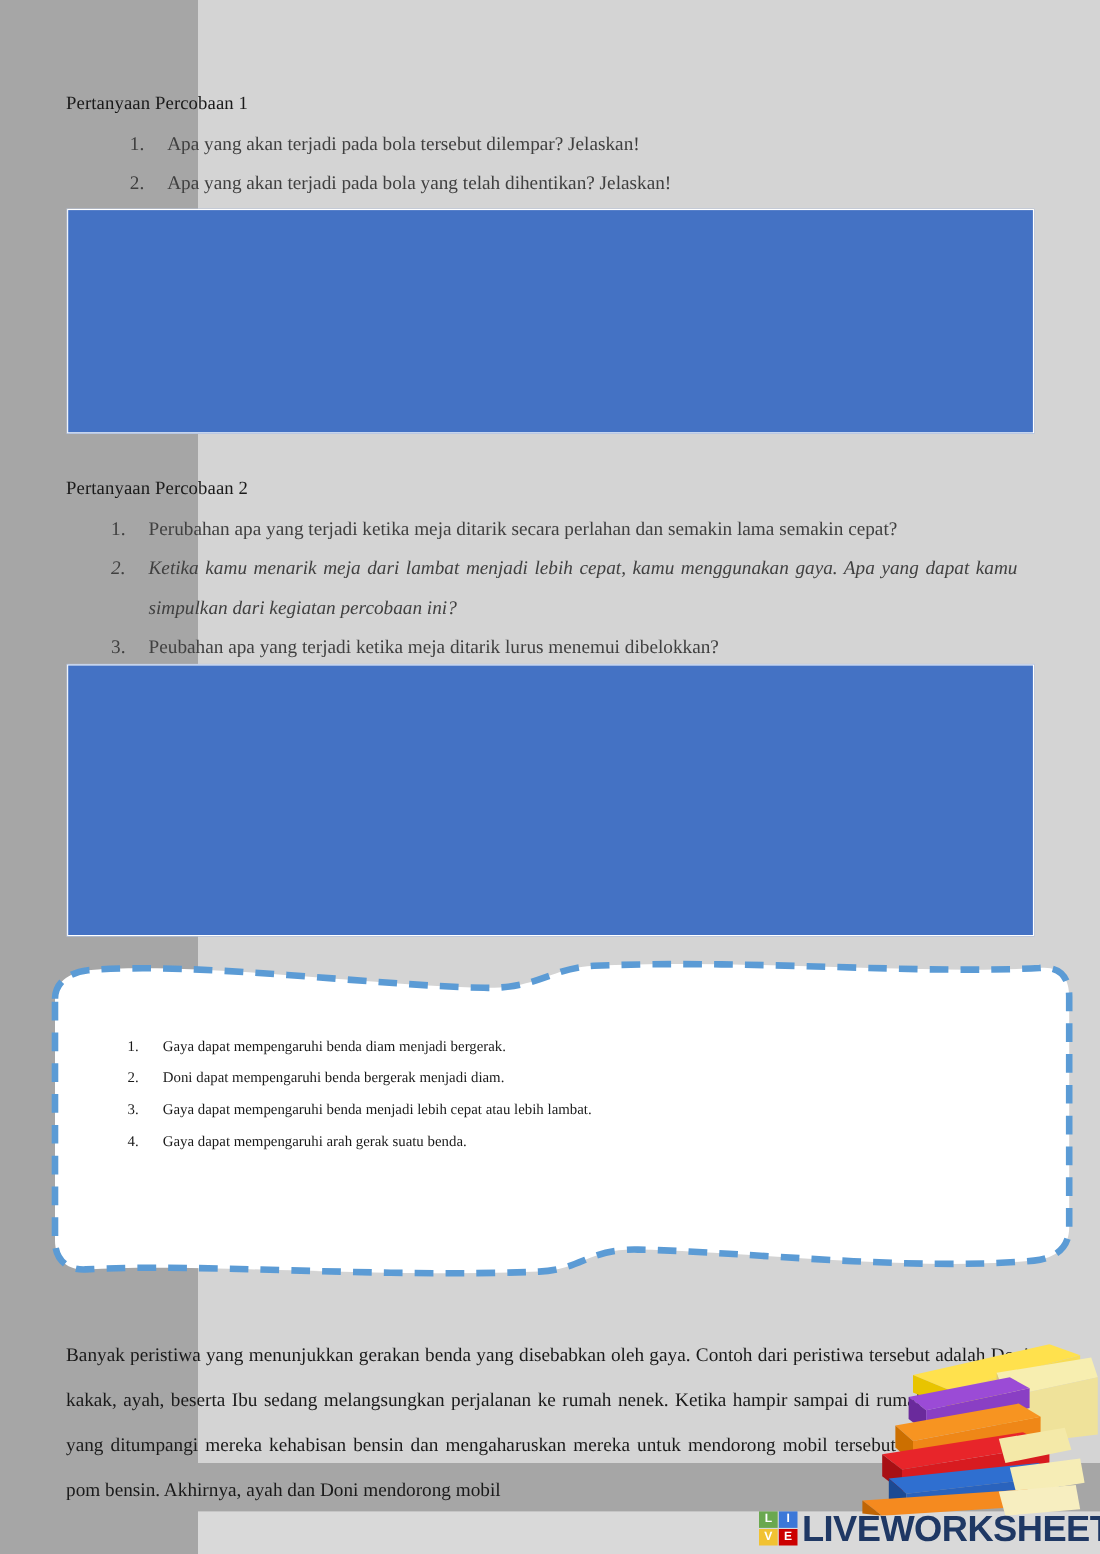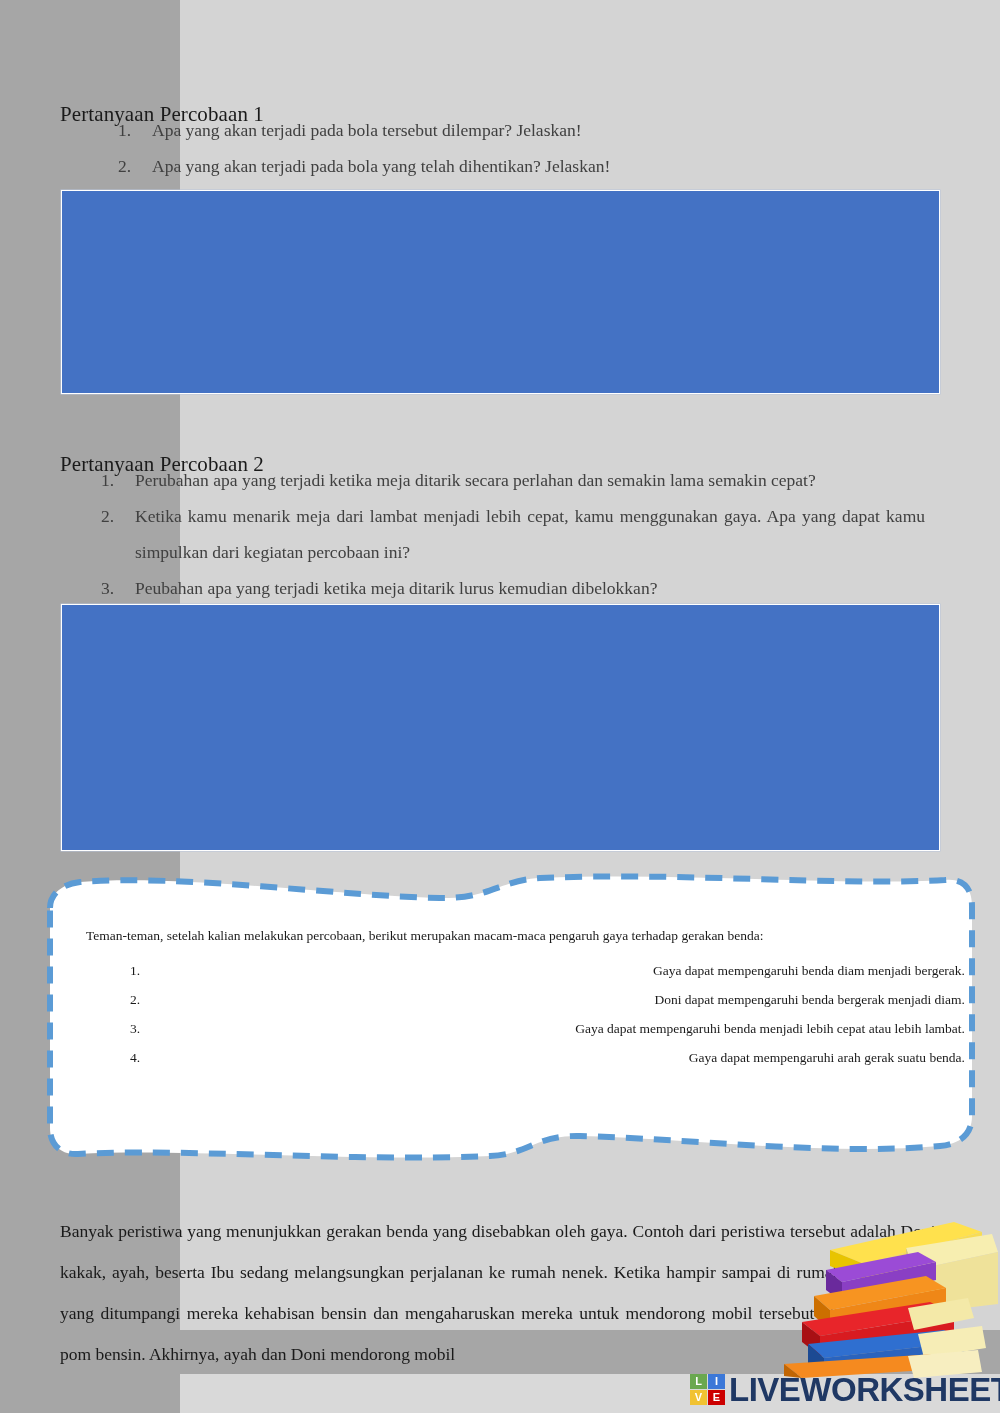--- a/index.html
+++ b/index.html
@@ -51,25 +51,24 @@
   
   .content {
     position: absolute;
     left: 0; top: 0;
     width: 1000px; height: 1413px;
     z-index: 3;
   }
 
   .sec-heading {
     position: absolute;
-    font-size: 21px;
+    font-size: 17px;
     color: #1a1a1a;
     letter-spacing: .1px;
     white-space: nowrap;
-    margin-top: 18px;
   }
 
   ol.qlist {
     position: absolute;
     margin: 0;
     padding: 0 0 0 58px;
     list-style: none;
     counter-reset: qn;
   }
   ol.qlist > li {
@@ -113,21 +112,20 @@
     font-size: 13.5px;
     color: #1a1a1a;
     line-height: 20px;
     padding-left: 26px;
   }
   ol.calloutlist {
     margin: 10px 0 0 0;
     padding: 0 0 0 56px;
     list-style: none;
     counter-reset: cn;
-    text-align: right;
   }
   ol.calloutlist > li {
     position: relative;
     font-size: 13.5px;
     line-height: 29px;
     color: #1a1a1a;
     counter-increment: cn;
     padding-left: 32px;
   }
   ol.calloutlist > li::before {
@@ -214,22 +212,22 @@
       <li>Apa yang akan terjadi pada bola tersebut dilempar? Jelaskan!</li>
       <li>Apa yang akan terjadi pada bola yang telah dihentikan? Jelaskan!</li>
     </ol>
 
     <div class="answer-box" style="left:61px; top:190px; width:879px; height:204px;"></div>
 
     <div class="sec-heading" style="left:60px; top:434px;">Pertanyaan Percobaan 2</div>
 
     <ol class="qlist" style="left:43px; top:462px; width:882px;">
       <li>Perubahan apa yang terjadi ketika meja ditarik secara perlahan dan semakin lama semakin cepat?</li>
-      <li style="text-align:justify;">Ketika kamu menarik meja dari lambat menjadi lebih cepat, kamu menggunakan gaya. Apa yang dapat kamu simpulkan dari kegiatan percobaan ini?</li>
-      <li>Peubahan apa yang terjadi ketika meja ditarik lurus kemudian dibelokkan?</li>
+      <li style="text-align:justify;font-style:italic;">Ketika kamu menarik meja dari lambat menjadi lebih cepat, kamu menggunakan gaya. Apa yang dapat kamu simpulkan dari kegiatan percobaan ini?</li>
+      <li>Peubahan apa yang terjadi ketika meja ditarik lurus menemui dibelokkan?</li>
     </ol>
 
     <div class="answer-box" style="left:61px; top:604px; width:879px; height:247px;"></div>
 
     <div class="callout-wrap">
       <svg width="940" height="300" viewBox="0 0 940 300">
         <path d="M 10,42
                  C 10,28 22,18 40,16
                  C 140,8 300,30 400,32
                  C 450,33 460,14 500,12
@@ -238,21 +236,20 @@
                  L 932,250
                  C 932,268 920,278 900,280
                  C 790,290 640,272 540,270
                  C 495,269 490,288 450,290
                  C 310,296 140,282 38,288
                  C 20,289 10,278 10,262
                  Z" fill="#ffffff" stroke="#5b9bd5" stroke-width="6" stroke-dasharray="17 11" stroke-linecap="butt"></path>
       </svg>
 
       <div class="callout-body">
-        <div class="callout-intro">Teman-teman, setelah kalian melakukan percobaan, berikut merupakan macam-maca pengaruh gaya terhadap gerakan benda:</div>
 
         <ol class="calloutlist">
           <li>Gaya dapat mempengaruhi benda diam menjadi bergerak.</li>
           <li>Doni dapat mempengaruhi benda bergerak menjadi diam.</li>
           <li>Gaya dapat mempengaruhi benda menjadi lebih cepat atau lebih lambat.</li>
           <li>Gaya dapat mempengaruhi arah gerak suatu benda.</li>
         </ol>
       </div>
     </div>
 

